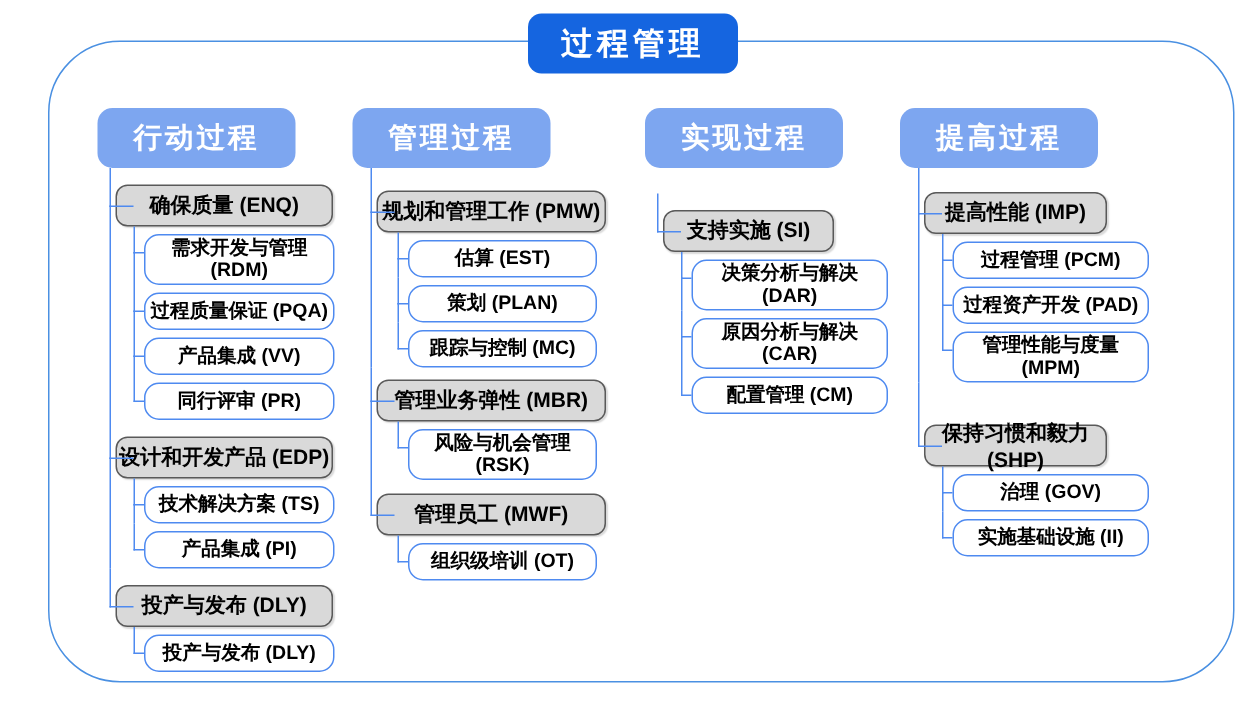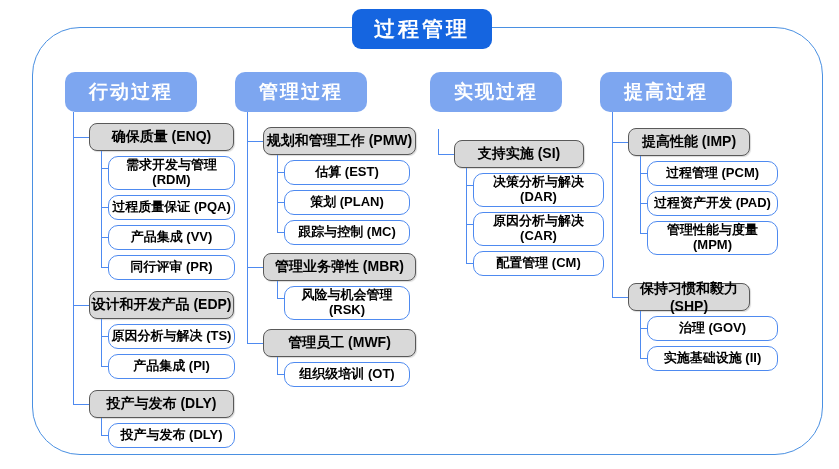--- a/index.html
+++ b/index.html
@@ -17,21 +17,21 @@
   .column { position:absolute; top:72px; }
   #col1 { left:65px; }  #col2 { left:235px; }  #col3 { left:430px; }  #col4 { left:600px; }
 
   .colheader { width:132px; height:40px; background:#7da6f0; border-radius:10px;
                color:#fff; font-weight:bold; font-size:19px; letter-spacing:2px;
                display:flex; align-items:center; justify-content:center; }
 
   .groups { margin-left:8px; }
   #col2 .groups, #col4 .groups { margin-left:12px; }
 
-  .group { position:relative; padding-left:16px; margin-top:var(--gt, 11px); }
+  .group { position:relative; padding-left:4px; margin-top:var(--gt, 11px); }
   .group::before { content:""; position:absolute; left:0; top:calc(-1 * var(--gt, 11px));
                    width:15px; height:calc(var(--gt, 11px) + 14px);
                    border-left:1.5px solid #4e8af0; border-bottom:1.5px solid #4e8af0; }
   .group:not(:last-child)::after { content:""; position:absolute; left:0; top:14px; bottom:0;
                    border-left:1.5px solid #4e8af0; }
   .g-pmw { --gt:15px; } .g-mbr { --gt:8px; } .g-mwf { --gt:9px; }
   .g-imp { --gt:16px; } .g-shp { --gt:28px; }
 
   .pbox { height:28px; background:#d9d9d9; border:1.5px solid #595959; border-radius:8px;
           font-weight:bold; font-size:14px; color:#000; display:flex; align-items:center;
@@ -45,21 +45,21 @@
   .child:not(:last-child)::after { content:""; position:absolute; left:0; top:12px; bottom:0;
                    border-left:1.5px solid #4e8af0; }
 
   .cbox { min-height:25px; background:#fff; border:1.4px solid #4e8af0; border-radius:10px;
           font-weight:bold; font-size:13px; color:#000; display:flex; align-items:center;
           justify-content:center; box-sizing:border-box; text-align:center; line-height:1.15;
           padding:1px 2px; }
 
   #col1 .pbox { width:145px; }  #col1 .cbox { width:127px; }
   #col2 .pbox { width:153px; }  #col2 .cbox { width:126px; }
-  #col3 .pbox { width:130px;margin-top:28px; }  #col3 .cbox { width:131px; }
+  #col3 .pbox { width:114px;margin-top:28px; }  #col3 .cbox { width:131px; }
   #col4 .pbox { width:122px;text-align:center; }  #col4 .cbox { width:131px; }
 </style>
 </head>
 <body>
 
 <div class="stage">
   <div class="frame"></div>
   <div class="title">过程管理</div>
 
   <div class="column" id="col1">
@@ -79,21 +79,21 @@
             </div>
           <div class="child">
               <div class="cbox">同行评审 (PR)</div>
             </div>
         </div>
       </div>
       <div class="group">
         <div class="pbox">设计和开发产品 (EDP)</div>
         <div class="children">
           <div class="child">
-              <div class="cbox">原因分析与解决 (TS)</div>
+              <div class="cbox">技术解决方案 (TS)</div>
             </div>
           <div class="child">
               <div class="cbox">产品集成 (PI)</div>
             </div>
         </div>
       </div>
       <div class="group">
         <div class="pbox">投产与发布 (DLY)</div>
         <div class="children">
           <div class="child">

